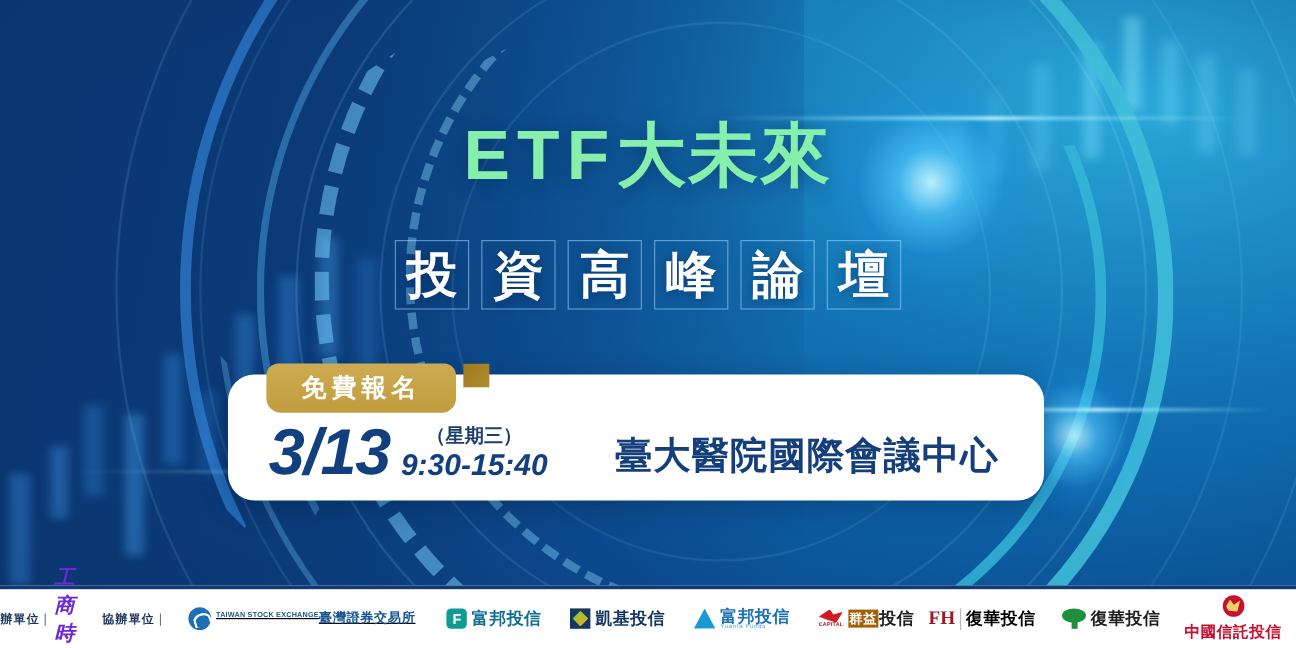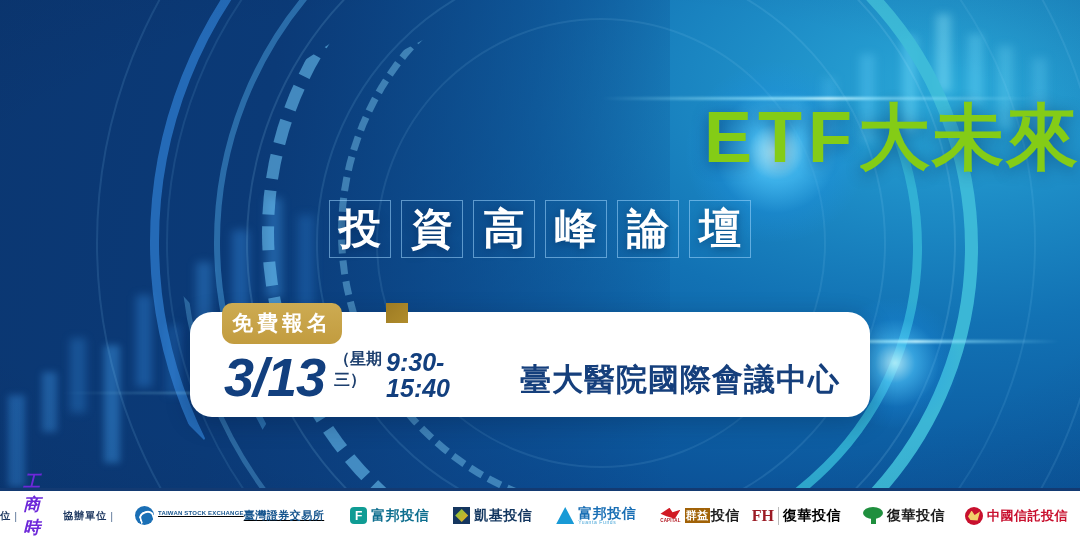--- a/index.html
+++ b/index.html
@@ -55,23 +55,23 @@
     position:absolute; left:0; right:0; top:56px;
     text-align:center;
     color:#ffffff;
     font-size:27px; font-weight:bold;
     letter-spacing:5px;
     text-shadow:0 2px 10px rgba(3,30,70,0.55);
   }
 
   .maintitle {
     position:absolute; left:0; right:0; top:100px;
-    text-align:right;
-    color:#84cc16;
-    font-size:72px; font-weight:bold;
+    text-align:center;
+    color:#86efac;
+    font-size:58px; font-weight:bold;
     line-height:1.05;
     letter-spacing:2px;
     text-shadow:0 3px 16px rgba(4,32,76,0.45);
   }
   .maintitle .etf { letter-spacing:6px; }
 
   .subtitle {
     position:absolute; left:0; right:0; top:200px;
     display:flex; justify-content:center; gap:10px;
   }
@@ -87,21 +87,21 @@
   
   #info-card {
     position:absolute; left:190px; top:312px;
     width:680px; height:105px;
     background:#ffffff;
     border-radius:22px;
     box-shadow:0 6px 24px rgba(3,22,54,0.28);
   }
   #free-badge {
     position:absolute; left:222px; top:303px;
-    padding:6px 10px 7px;
+    padding:6px 29px 7px;
     background:#c9a martian;
     background:#c8a köz;
     background:#c9a council;
     background:#c9a24b;
     background:linear-gradient(180deg,#cdab52 0%,#c29c3f 100%);
     color:#ffffff;
     font-size:21px; font-weight:bold;
     letter-spacing:4px;
     border-radius:10px 10px 12px 12px;
     z-index:3;
@@ -120,21 +120,21 @@
     padding:0 30px 14px 34px;
   }
   .date-block { display:flex; align-items:flex-end; gap:9px; }
   .big-date {
     color:#123f7e;
     font-size:54px; font-weight:bold;
     font-style:italic;
     letter-spacing:-1px;
     line-height:0.95;
   }
-  .date-side { display:flex; flex-direction:row; gap:1px; padding-bottom:2px; }
+  .date-side { display:flex; flex-direction:column; gap:1px; padding-bottom:2px;text-align:center; }
   .weekday {
     color:#1d3f6e; font-size:16px; font-weight:bold;
     letter-spacing:0px;
   }
   .clock {
     color:#123f7e; font-size:25px; font-weight:bold;
     font-style:italic; letter-spacing:0px;
     line-height:1.05;
   }
 
@@ -427,19 +427,19 @@
     <span class="logo" style="margin-left:12px;">
       <span class="fh-mark mk">FH</span>
       <span class="logo-txt" style="color:#000000;">復華投信</span>
     </span>
 
     <span class="logo" style="margin-left:22px;">
       <span class="tree-mark mk"></span>
       <span class="logo-txt" style="color:#1d1d1d;">復華投信</span>
     </span>
 
-    <span class="logo" style="margin-left:20px;">
+    <span class="logo" style="margin-left:20px;flex-direction:column;">
       <span class="ctbc-mark mk"></span>
       <span class="ctbc-txt">中國信託投信</span>
     </span>
   </div>
 
 </div>
 
 </body></html>

